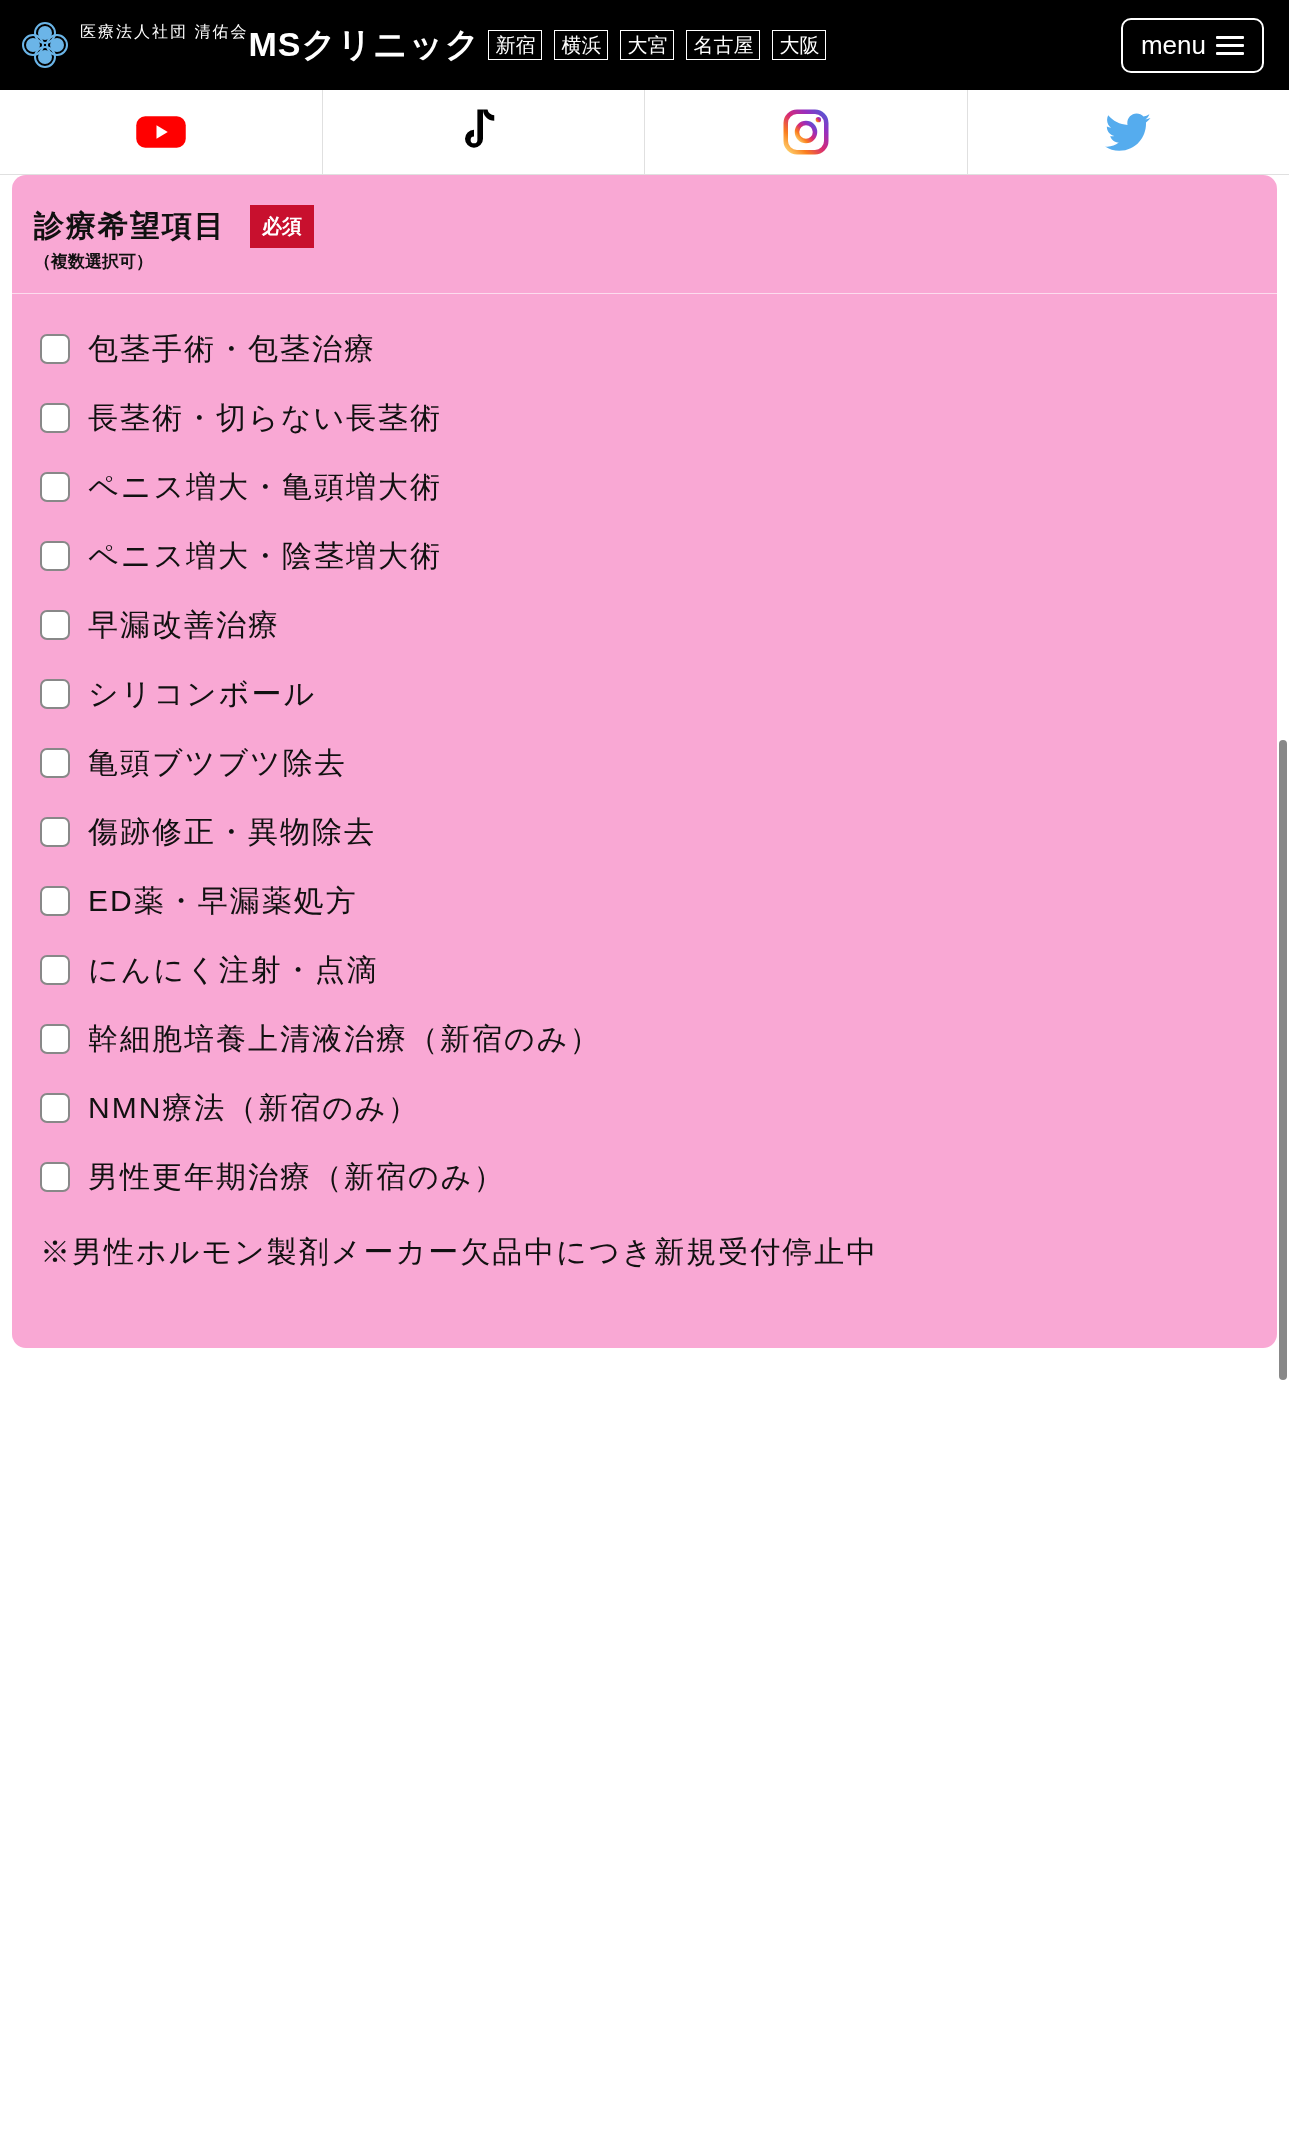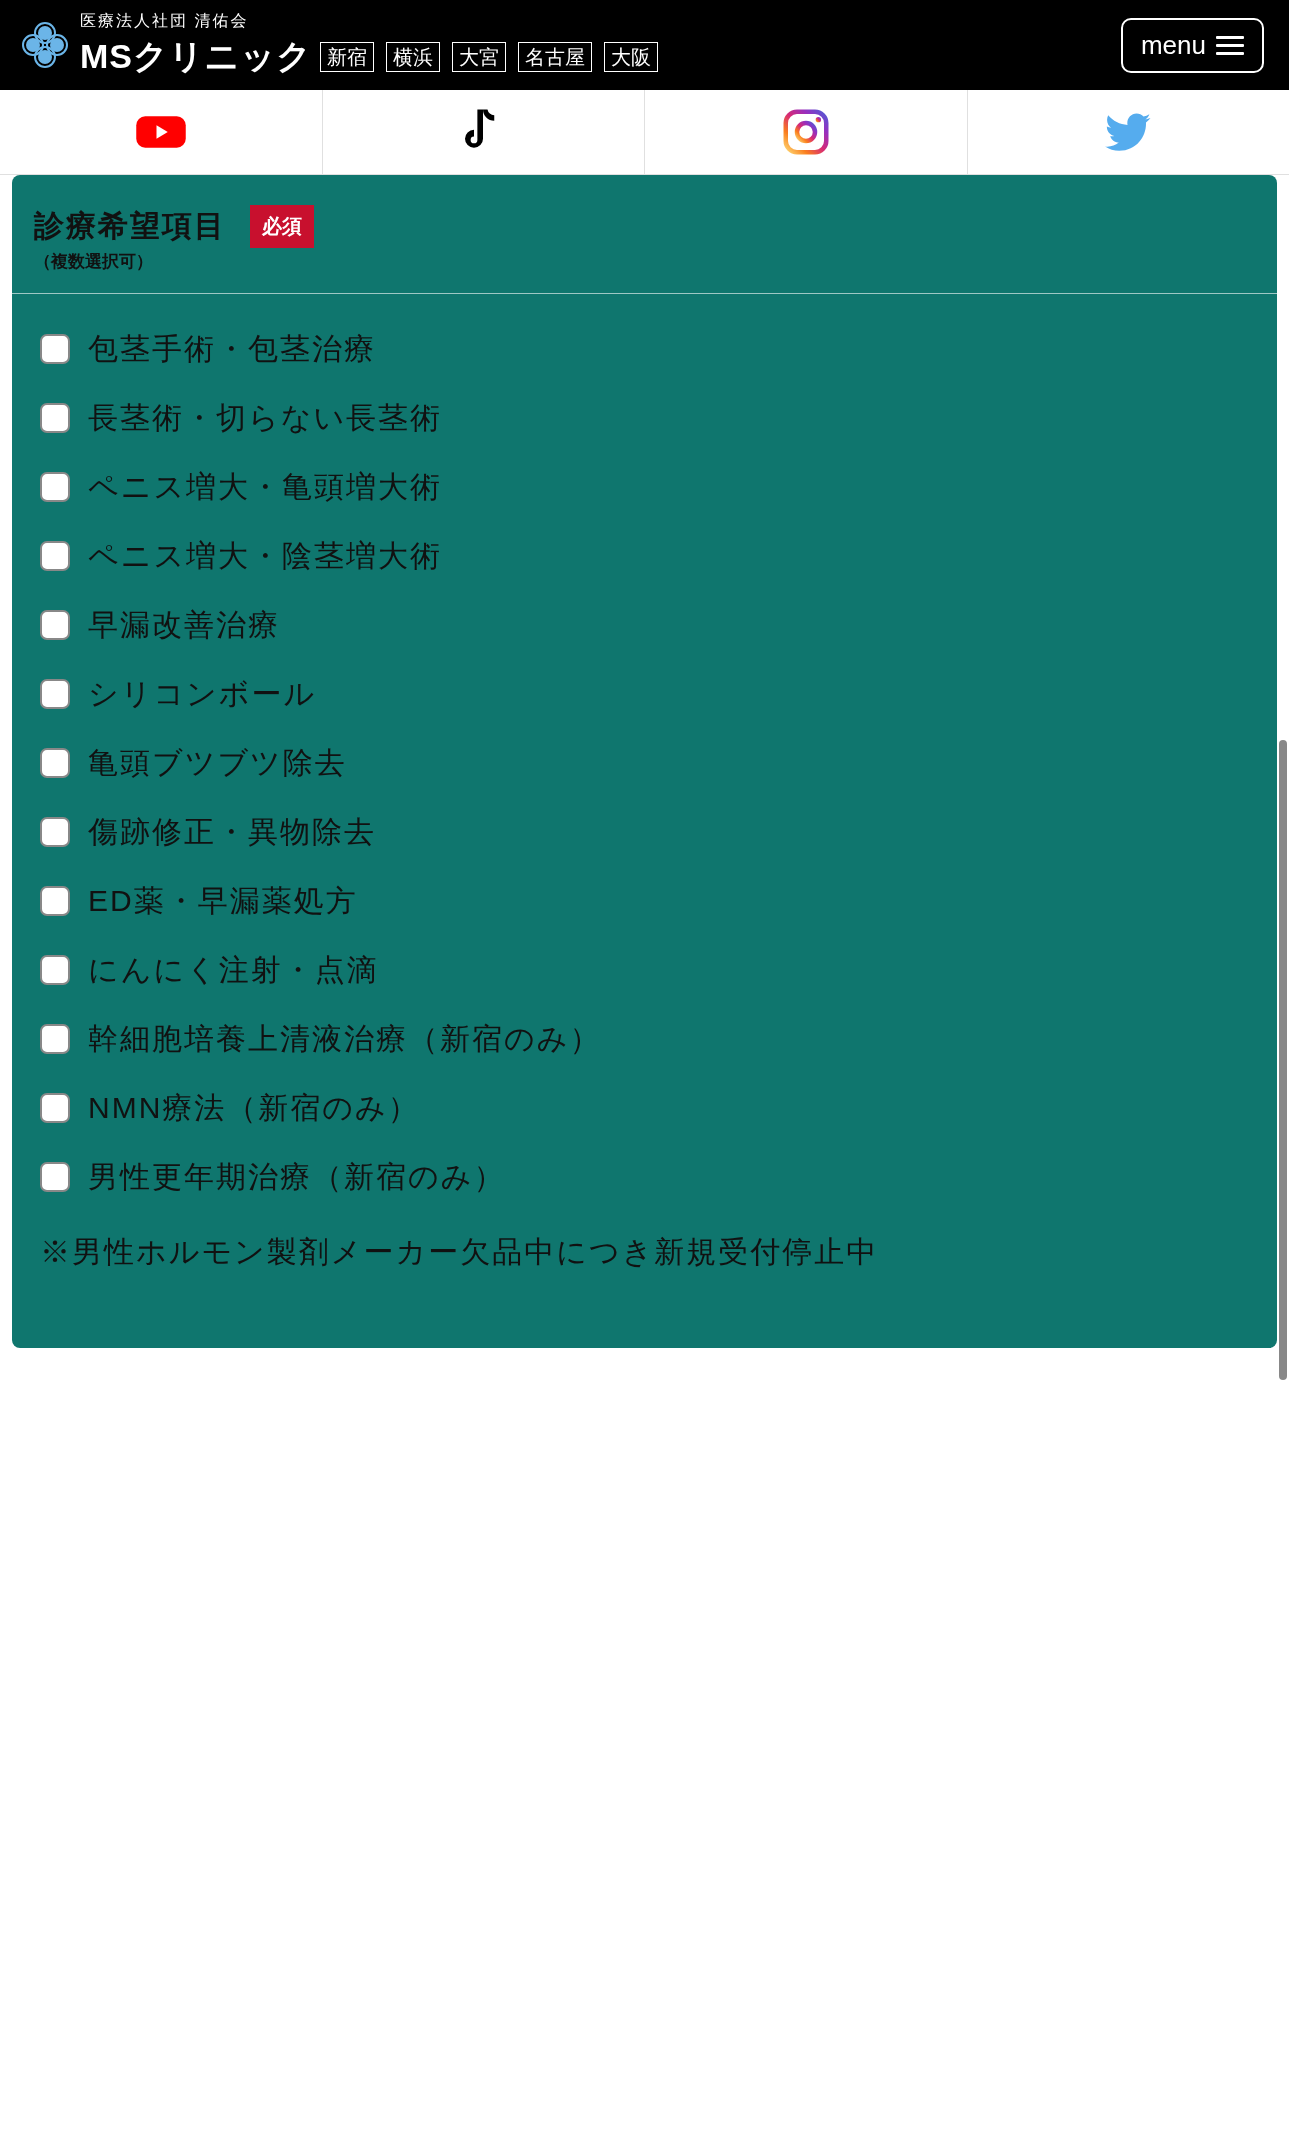--- a/index.html
+++ b/index.html
@@ -29,21 +29,20 @@
       width: 50px;
       height: 50px;
       position: relative;
     }
     .logo-icon svg {
       width: 100%;
       height: 100%;
     }
     .logo-text {
       display: flex;
-      flex-direction: column;
       color: #fff;
     }
     .logo-subtitle {
       font-size: 16px;
       letter-spacing: 2px;
       margin-bottom: 2px;
     }
     .logo-main {
       display: flex;
       align-items: center;
@@ -108,22 +107,22 @@
     }
     .social-item svg {
       width: 54px;
       height: 54px;
     }
     .content {
       padding: 0 12px;
       background: #fff;
     }
     .form-section {
-      background: #0f766e;
-      border-radius: 8px;
+      background: #f9a8d4;
+      border-radius: 14px;
     }
     .section-header {
       padding: 30px 22px 20px 22px;
       border-bottom: 1px solid rgba(255,255,255,0.6);
     }
     .section-title-row {
       display: flex;
       align-items: center;
       gap: 24px;
     }

